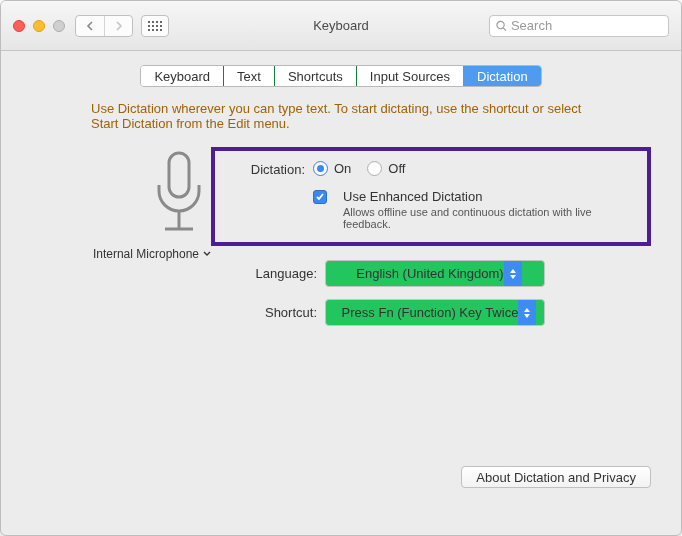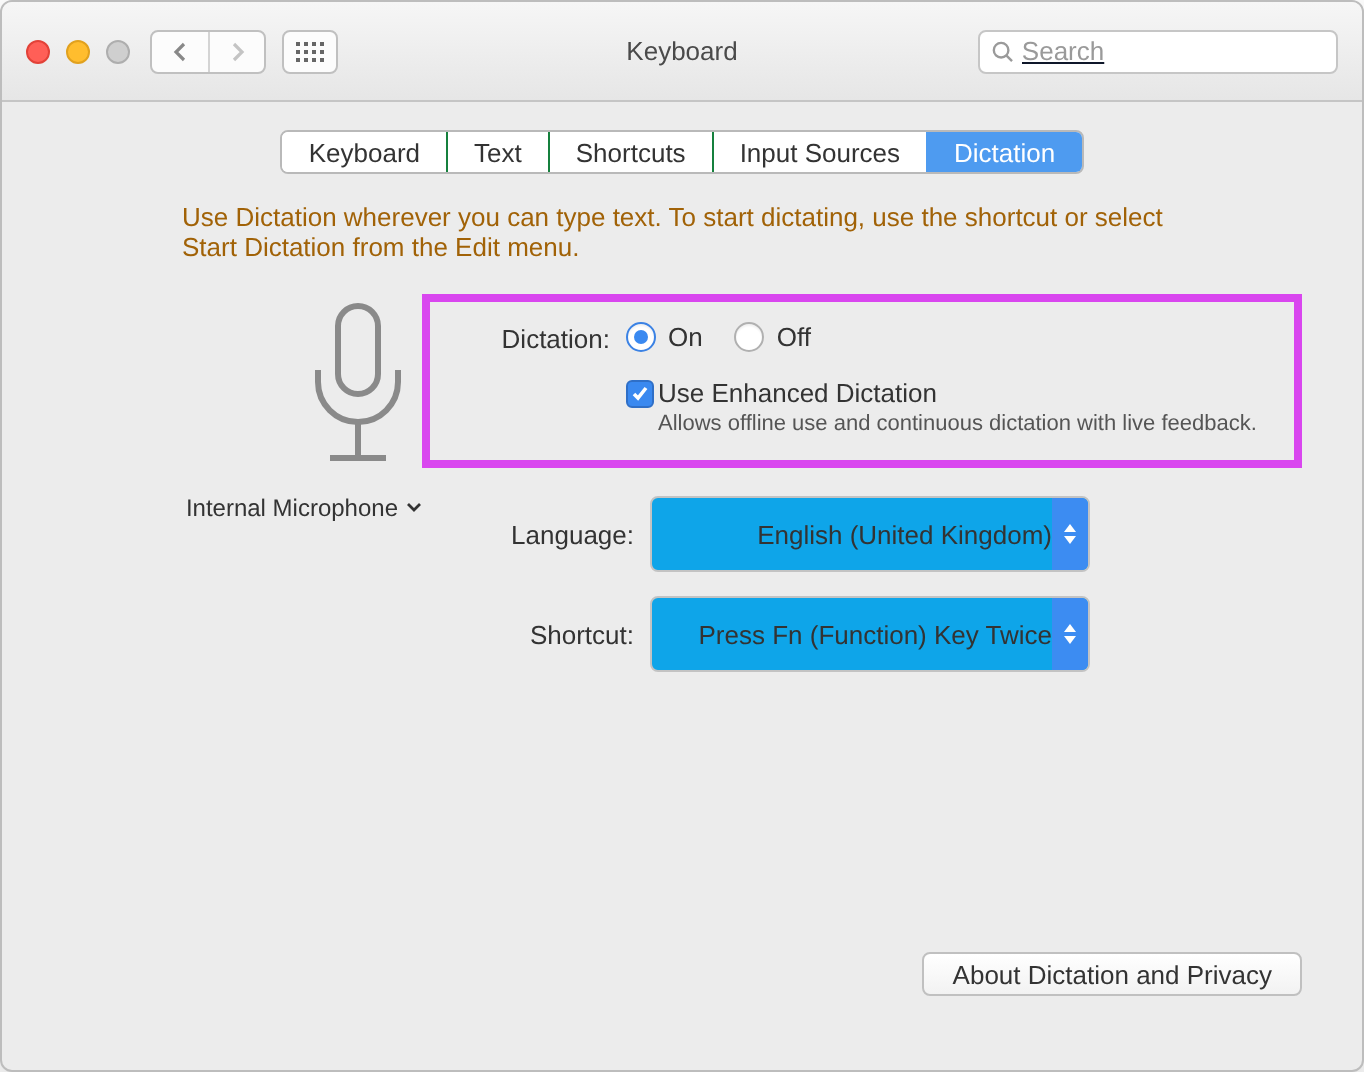--- a/index.html
+++ b/index.html
@@ -62,21 +62,21 @@
   .search-wrap {
     margin-left:auto;
     display:flex; align-items:center;
     background:#fff; border:1px solid #c6c6c6;
     border-radius:4px; height:22px; width:180px; padding:0 6px;
     color:#8a8a8a;
   }
   .search-wrap svg{ margin-right:4px;}
   .search-wrap input{
     border:none; outline:none; background:transparent;
-    font-size:13px; width:100%; color:#0f172a;text-decoration:underline;
+    font-size:13px; width:100%; color:#0f172a;
   }
   .search-wrap input::placeholder{ color:#9a9a9a;}
 
   
   .tabs-row { display:flex; justify-content:center; padding:14px 0 10px 0;}
   .tabs {
     display:flex; border:1px solid #b9b9b9; border-radius:4px;
     overflow:hidden; background:#fff; height:22px;
   }
   .tab {
@@ -95,21 +95,21 @@
   .main-row { display:flex; padding-top:6px;}
   .mic-col {
     width: 180px; text-align:center; padding-top:4px;
     display:flex;flex-direction:column;align-items:flex-end;
     color:#666;
   }
   .mic-svg { width:64px; height:88px; }
   .mic-label { margin-top:8px; font-size:12px; color:#333; display:flex; align-items:center; gap:4px; cursor:default;}
   .settings-col { flex:1; padding-left:0px;}
   .highlight-box {
-    border: 4px solid #d946ef;
+    border: 4px solid #4c1d95;
     padding: 10px 14px 12px 14px;
     margin-bottom: 14px;
   }
   .form-row { display:flex; align-items:flex-start; margin-bottom:4px;}
   .form-label {
     width: 84px; text-align:right; padding-right:8px;
     font-size:13px; color:#333; padding-top:1px;
   }
   .form-field { flex:1;}
   .radio-row { display:flex; align-items:center; gap:6px;}
@@ -122,37 +122,37 @@
   .radio.checked {
     border-color:#3b82e4;
   }
   .radio.checked::after{
     content:""; width:7px;height:7px;border-radius:50%;
     background:#3a89f0;
   }
   .radio-text { font-size:13px; margin-right:10px;}
   .check-row {
     margin-top:12px; padding-left:84px;
-    display:flex; align-items:flex-start; gap:2px;
+    display:flex; align-items:flex-start; gap:16px;
   }
   .checkbox {
     width:14px;height:14px;border-radius:3px;
     background:#3a89f0;border:1px solid #2f6fc7;
     display:flex;align-items:center;justify-content:center;
     flex-shrink:0;margin-top:1px;
   }
   .checkbox svg { stroke:#fff; }
   .check-text { font-size:13px;}
   .check-sub { font-size:11px; color:#555; margin-top:2px;}
   .select-row { display:flex; align-items:center; margin-top:12px;}
   .select-label { width:114px; text-align:right; padding-right:8px; font-size:13px;}
   .mac-select {
-    flex:0 0 220px; height:38px;
-    display:flex; align-items:center; justify-content:flex-end;
-    background:#0ea5e9; border:1px solid #c3c3c3; border-radius:4px;
+    flex:0 0 220px; height:27px;
+    display:flex; align-items:center; justify-content:center;
+    background:#22c55e; border:1px solid #c3c3c3; border-radius:4px;
     padding-left:8px; font-size:13px; overflow:hidden;
   }
   .mac-select .arrows {
     width:18px; height:100%; background:#3c8cf2;
     display:flex;flex-direction:column;align-items:center;justify-content:center;
     gap:0px;
   }
   .mac-select .arrows span{
     width:0;height:0;border-left:3px solid transparent;border-right:3px solid transparent;
   }

